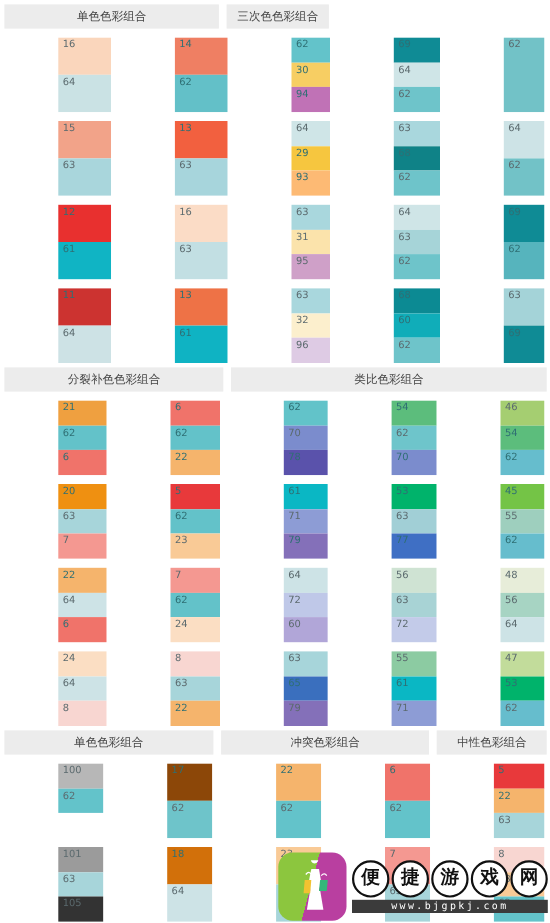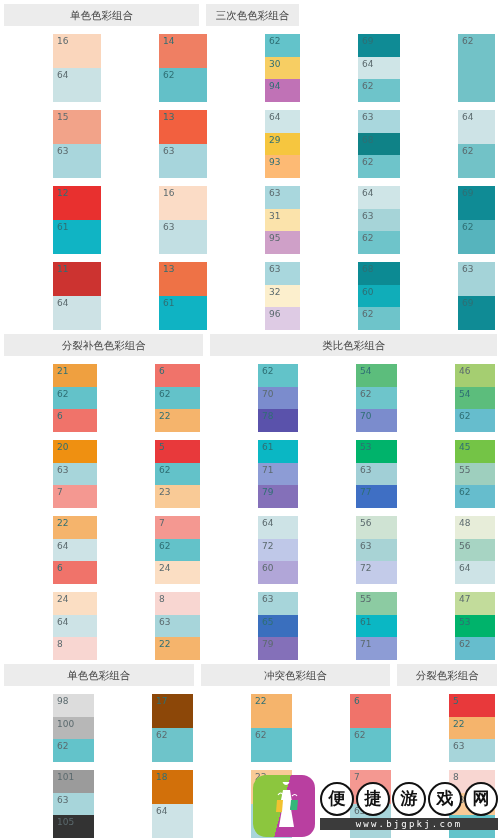--- a/index.html
+++ b/index.html
@@ -519,28 +519,25 @@
               <span>62</span>
             </div>
           </div>
         </div>
       </div>
     </div>
     <div class="band">
       <div class="headers">
         <div class="sec-header" style="width: 198px;">单色色彩组合</div>
         <div class="sec-header" style="width: 198px;">冲突色彩组合</div>
-        <div class="sec-header" style="width: 104px;">分裂色彩组合</div>
+        <div class="sec-header" style="width: 104px;">中性色彩组合</div>
       </div>
       <div class="grid">
         <div class="col" style="width: 99px;">
           <div class="card" style="height: 68px;">
-            <div class="stripe" style="background: rgb(220, 220, 220); height: 33.3333%;">
-              <span>98</span>
-            </div>
             <div class="stripe" style="background: rgb(183, 183, 183); height: 33.3333%;">
               <span>100</span>
             </div>
             <div class="stripe" style="background: rgb(99, 195, 202); height: 33.3333%;">
               <span>62</span>
             </div>
           </div>
           <div class="card" style="height: 68px;">
             <div class="stripe" style="background: rgb(155, 155, 155); height: 33.3333%;">
               <span>101</span>

